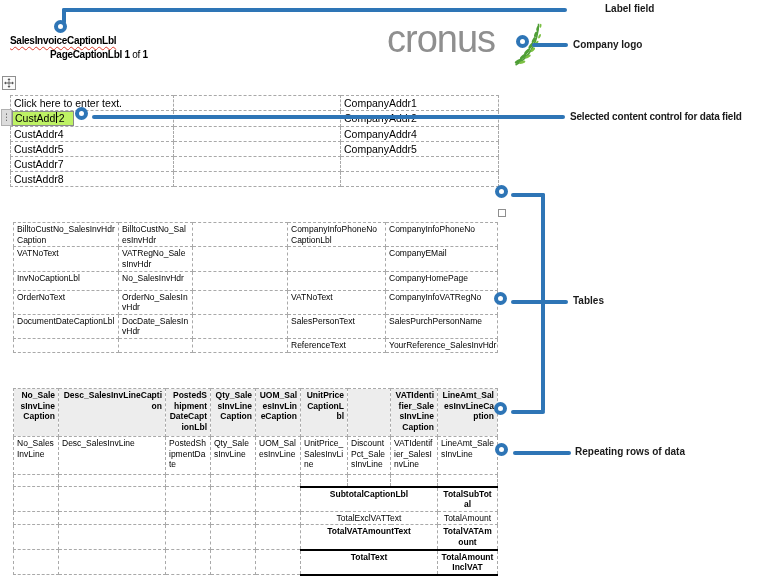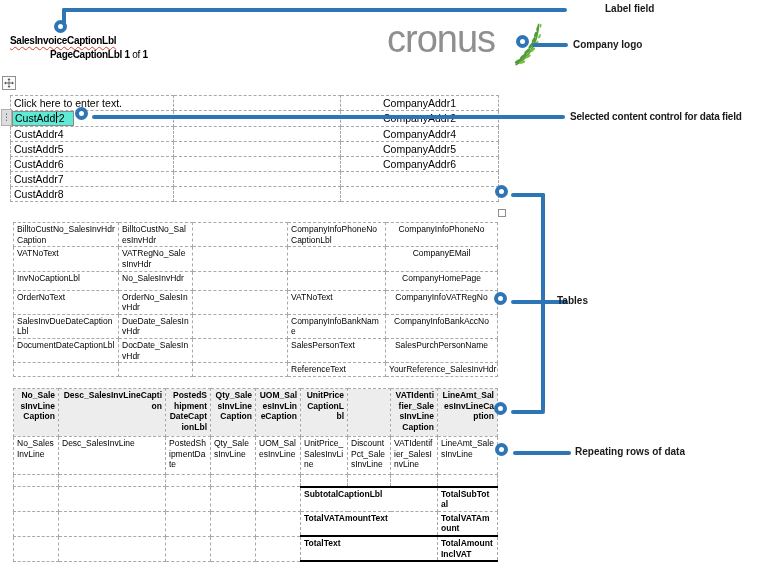--- a/index.html
+++ b/index.html
@@ -26,37 +26,37 @@
   .logo-text{font-size:38px;letter-spacing:-1px;color:var(--logo-gray);font-weight:400;}
   .leaf{position:absolute;left:124px;top:2px;}
 
   
   table.wt{border-collapse:collapse;table-layout:fixed;position:absolute;z-index:1;}
   table.wt td, table.wt th{border:1px dashed var(--bdr);overflow:hidden;}
 
   
   #address-table{left:10px;top:95px;width:489px;}
   #address-table td{height:15px;font-size:10.5px;line-height:13px;padding:0 3px;vertical-align:middle;}
-  td.r{text-align:center;margin-top:18px;}
+  td.r{text-align:left;margin-top:18px;}
 
   
   #info-table{left:13px;top:222px;width:485px;}
   #info-table td{font-size:8.5px;line-height:1.25;padding:1px 3px;vertical-align:top;word-break:break-all;}
   #info-table td.r{word-break:normal;white-space:nowrap;}
 
   
   #lines-table{left:13px;top:388px;width:485px;}
   #lines-table td,#lines-table th{font-size:8.5px;line-height:1.25;padding:1px 3px;vertical-align:top;word-break:break-all;}
   #lines-table th{background:var(--hdr-bg);font-weight:bold;text-align:right;}
-  #lines-table td.tlabel,#lines-table td.tvalue{text-align:left;}
+  #lines-table td.tlabel,#lines-table td.tvalue{text-align:center;}
   #lines-table .bt{border-top:2px solid #000 !important;}
   #lines-table .bb{border-bottom:2px solid #000 !important;}
 
   
-  .cc-box{display:inline-block;border:1px solid #8a8a8a;background:#5eead4;
+  .cc-box{display:inline-block;border:1px solid #8a8a8a;background:#bef264;
           padding:0 8px 1px 2px;margin-left:-2px;line-height:12px;}
   .cc-handle{position:absolute;left:1px;top:109px;width:11px;height:17px;background:#dcdcdc;
              border:1px solid #b0b0b0;z-index:4;font-size:9px;line-height:15px;text-align:center;color:#444;}
   .caret{position:absolute;left:56px;top:112px;width:1px;height:11px;background:#000;z-index:4;}
 
   
   .move-handle{position:absolute;left:2px;top:76px;width:14px;height:14px;border:1px solid #8f8f8f;
                background:#fbfbfb;z-index:4;display:flex;align-items:center;justify-content:center;}
   .resize-handle{position:absolute;left:498px;top:209px;width:8px;height:8px;border:1px solid #8f8f8f;
                  background:#fff;z-index:4;}
@@ -133,25 +133,20 @@
           <td>CustAddr4</td>
           <td></td>
           <td class="r">CompanyAddr4</td>
         </tr>
         <tr>
           <td>CustAddr5</td>
           <td></td>
           <td class="r">CompanyAddr5</td>
         </tr>
         <tr>
-          <td>CustAddr6</td>
-          <td></td>
-          <td class="r">CompanyAddr6</td>
-        </tr>
-        <tr>
           <td>CustAddr7</td>
           <td></td>
           <td class="r"></td>
         </tr>
         <tr>
           <td>CustAddr8</td>
           <td></td>
           <td class="r"></td>
         </tr>
       </tbody>
@@ -186,27 +181,20 @@
           <td></td>
           <td></td>
           <td class="r">CompanyHomePage</td>
         </tr>
         <tr style="height: 22px;">
           <td>OrderNoText</td>
           <td>OrderNo_SalesInvHdr</td>
           <td></td>
           <td>VATNoText</td>
           <td class="r">CompanyInfoVATRegNo</td>
-        </tr>
-        <tr style="height: 21px;">
-          <td>SalesInvDueDateCaptionLbl</td>
-          <td>DueDate_SalesInvHdr</td>
-          <td></td>
-          <td>CompanyInfoBankName</td>
-          <td class="r">CompanyInfoBankAccNo</td>
         </tr>
         <tr style="height: 20px;">
           <td>DocumentDateCaptionLbl</td>
           <td>DocDate_SalesInvHdr</td>
           <td></td>
           <td>SalesPersonText</td>
           <td class="r">SalesPurchPersonName</td>
         </tr>
         <tr style="height: 10px;">
           <td></td>
@@ -266,20 +254,29 @@
         </tr>
         <tr style="height: 20px;">
           <td></td>
           <td></td>
           <td></td>
           <td></td>
           <td></td>
           <td class="tlabel b bt" colspan="3">SubtotalCaptionLbl</td>
           <td class="tvalue b bt">TotalSubTotal</td>
         </tr>
+        <tr style="height: 11px;">
+          <td></td>
+          <td></td>
+          <td></td>
+          <td></td>
+          <td></td>
+          <td class="tlabel" colspan="3">TotalExclVATText</td>
+          <td class="tvalue">TotalAmount</td>
+        </tr>
         <tr style="height: 21px; font-weight: bold;">
           <td></td>
           <td></td>
           <td></td>
           <td></td>
           <td></td>
           <td class="tlabel" colspan="3">TotalVATAmountText</td>
           <td class="tvalue">TotalVATAmount</td>
         </tr>
         <tr style="height: 22px;">
@@ -307,19 +304,19 @@
   <div class="cl-circle" style="left:75px;top:107px;"></div>
   <div class="cl-label" style="left:570px;top:111px;letter-spacing:-0.2px;">Selected content control for data field</div>
 
   <div class="cl-line" style="left:511px;top:193px;width:34px;height:4px;"></div>
   <div class="cl-line" style="left:541px;top:193px;width:4px;height:219px;"></div>
   <div class="cl-line" style="left:511px;top:410px;width:34px;height:4px;"></div>
   <div class="cl-line" style="left:511px;top:300px;width:57px;height:4px;"></div>
   <div class="cl-circle" style="left:495px;top:185px;"></div>
   <div class="cl-circle" style="left:494px;top:292px;"></div>
   <div class="cl-circle" style="left:494px;top:402px;"></div>
-  <div class="cl-label" style="left:557px;top:295px;text-align:right;">Tables</div>
+  <div class="cl-label" style="left:573px;top:295px;text-align:right;">Tables</div>
 
   <div class="cl-line" style="left:513px;top:451px;width:58px;height:4px;"></div>
   <div class="cl-circle" style="left:495px;top:443px;"></div>
   <div class="cl-label" style="left:575px;top:446px;">Repeating rows of data</div>
 
 </div>
 
 </body></html>

